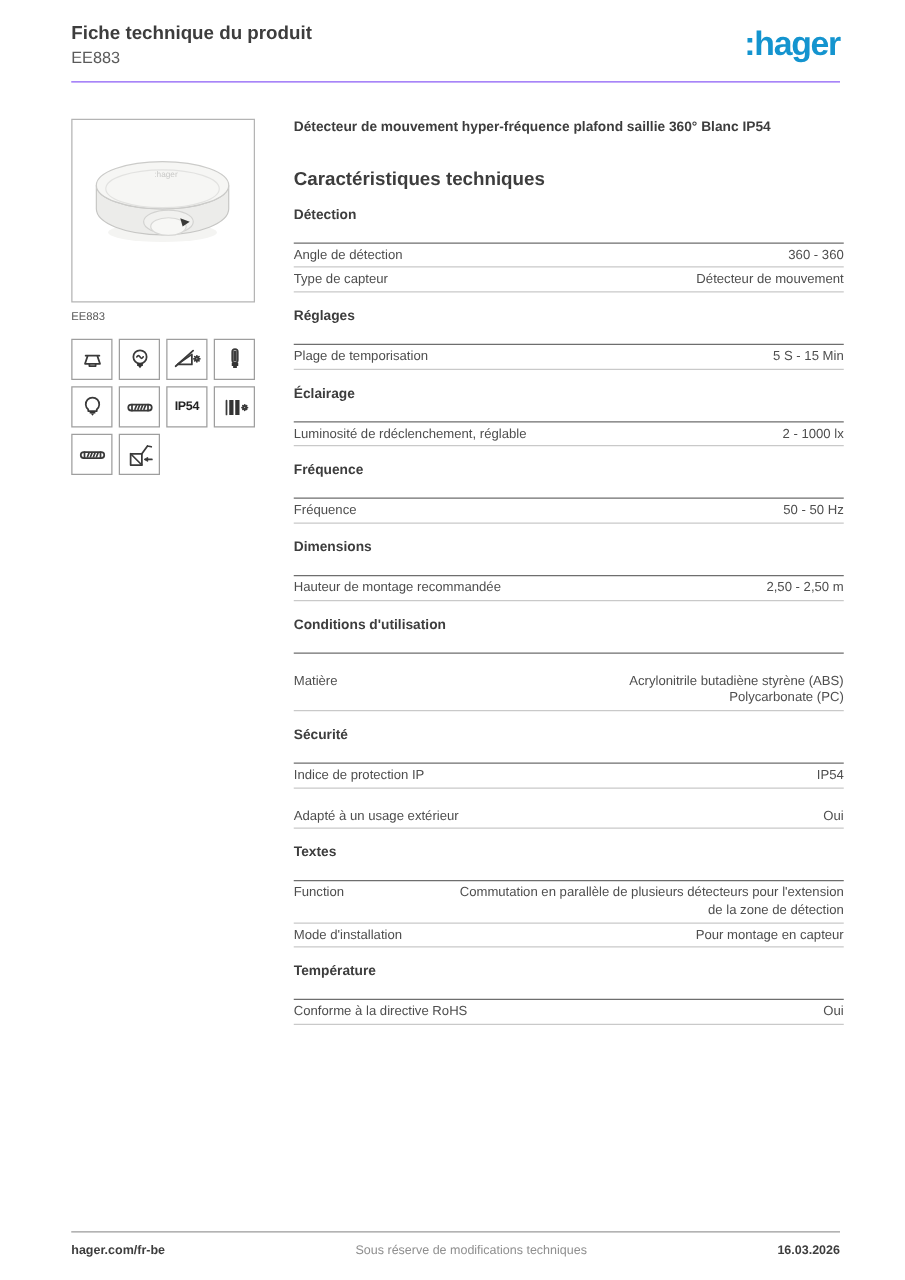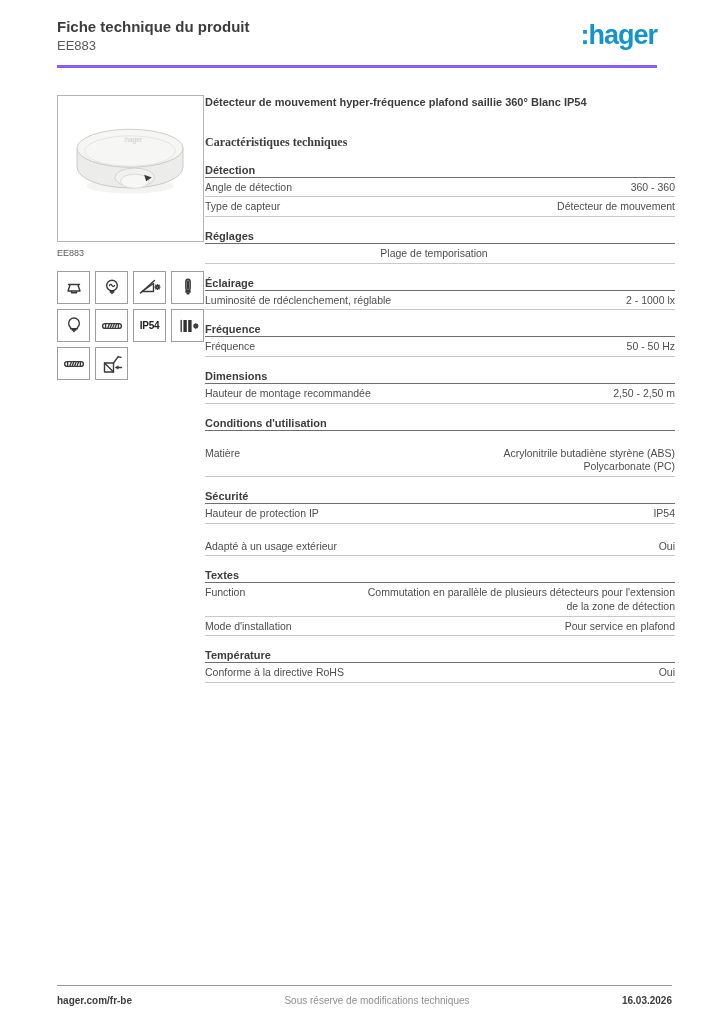--- a/index.html
+++ b/index.html
@@ -6,59 +6,59 @@
   html,body { background:#ffffff; }
   body {
     width:724px; height:1024px; position:relative; overflow:hidden;
     font-family:"Liberation Sans","DejaVu Sans",sans-serif;
     color:#4e4e4e;
   }
   .page { position:absolute; inset:0; background:#fff; }
 
   
   .header {
-    position:absolute; top:18px; left:57px; right:67px;
+    position:absolute; top:18px; left:57px; right:52px;
     display:flex; justify-content:space-between; align-items:flex-start;
-    padding-bottom:12px; border-bottom:3px solid #8b5cf6;gap:24px;
+    padding-bottom:12px; border-bottom:1px solid #8b5cf6;gap:24px;
   }
   .doc-title { font-size:15px; font-weight:bold; color:#3d3d3d; line-height:1.2; }
   .doc-ref   { font-size:13px; color:#5a5a5a; margin-top:2px; }
   .logo { font-size:27px; font-weight:bold; letter-spacing:-1px; line-height:1; margin-top:4px; }
 
   
   .content { position:absolute; top:95px; left:57px; right:49px; display:flex; }
   .left-col { width:147px; flex:0 0 147px; }
-  .right-col { flex:1; margin-left:1px; }
+  .right-col { flex:1; margin-left:31px; }
 
   .product-photo-box {
     width:147px; height:147px; border:1px solid #b4b4b4; background:#fff;
     display:flex; align-items:center; justify-content:center;
   }
   .photo-caption { font-size:9px; color:#5a5a5a; margin-top:6px; }
 
   .icon-grid {
     margin-top:13px; display:grid;
     grid-template-columns:repeat(4,33px); gap:5px;
   }
   .icon-box {
     width:33px; height:33px; border:1px solid #9e9e9e; background:#fff;
     display:flex; align-items:center; justify-content:center;
   }
   .icon-box svg { display:block; }
   .icon-badge-text { font-size:10px; font-weight:bold; color:#222; letter-spacing:-0.3px; }
 
   
   .product-title { font-size:11px; font-weight:bold; color:#3d3d3d; line-height:1.35; }
-  .section-title { font-size:12px; font-weight:bold; color:#3d3d3d; margin-top:25px;font-family:Liberation Serif, serif; }
+  .section-title { font-size:15px; font-weight:bold; color:#3d3d3d; margin-top:25px; }
 
   .spec-groups { margin-top:14px; }
   .spec-group { margin-bottom:13px; }
   .group-title {
     font-size:11px; font-weight:bold; color:#3d3d3d;
-    padding-bottom:1px; border-bottom:1px solid #6e6e6e;
+    padding-bottom:16px; border-bottom:1px solid #6e6e6e;
   }
   .spec-row {
     display:flex; justify-content:center; align-items:flex-start;
     font-size:10.5px; color:#4e4e4e;
     padding:3px 0 2px 0; border-bottom:1px solid #c9c9c9;
     line-height:1.3;
   }
   .spec-label { flex:0 0 auto; padding-right:12px; }
   .spec-value { flex:1 1 auto; text-align:right; white-space:pre-line; }
 
@@ -188,20 +188,21 @@
             </div>
             <div class="spec-row">
               <div class="spec-label">Type de capteur</div>
               <div class="spec-value">Détecteur de mouvement</div>
             </div>
           </div>
           <div class="spec-group">
             <div class="group-title">Réglages</div>
             <div class="spec-row">
               <div class="spec-label">Plage de temporisation</div>
+              <div class="spec-value">5 S - 15 Min</div>
             </div>
           </div>
           <div class="spec-group">
             <div class="group-title">Éclairage</div>
             <div class="spec-row">
               <div class="spec-label">Luminosité de rdéclenchement, réglable</div>
               <div class="spec-value">2 - 1000 lx</div>
             </div>
           </div>
           <div class="spec-group">
@@ -224,40 +225,40 @@
           <div class="spec-group">
             <div class="spec-row">
               <div class="spec-label">Matière</div>
               <div class="spec-value">Acrylonitrile butadiène styrène (ABS)
 Polycarbonate (PC)</div>
             </div>
           </div>
           <div class="spec-group">
             <div class="group-title">Sécurité</div>
             <div class="spec-row">
-              <div class="spec-label">Hauteur de protection IP</div>
+              <div class="spec-label">Indice de protection IP</div>
               <div class="spec-value">IP54</div>
             </div>
           </div>
           <div class="spec-group">
             <div class="spec-row">
               <div class="spec-label">Adapté à un usage extérieur</div>
               <div class="spec-value">Oui</div>
             </div>
           </div>
           <div class="spec-group">
             <div class="group-title">Textes</div>
             <div class="spec-row">
               <div class="spec-label">Function</div>
               <div class="spec-value">Commutation en parallèle de plusieurs détecteurs pour l'extension
 de la zone de détection</div>
             </div>
             <div class="spec-row">
               <div class="spec-label">Mode d'installation</div>
-              <div class="spec-value">Pour service en plafond</div>
+              <div class="spec-value">Pour montage en capteur</div>
             </div>
           </div>
           <div class="spec-group">
             <div class="group-title">Température</div>
             <div class="spec-row">
               <div class="spec-label">Conforme à la directive RoHS</div>
               <div class="spec-value">Oui</div>
             </div>
           </div>
         </div>

